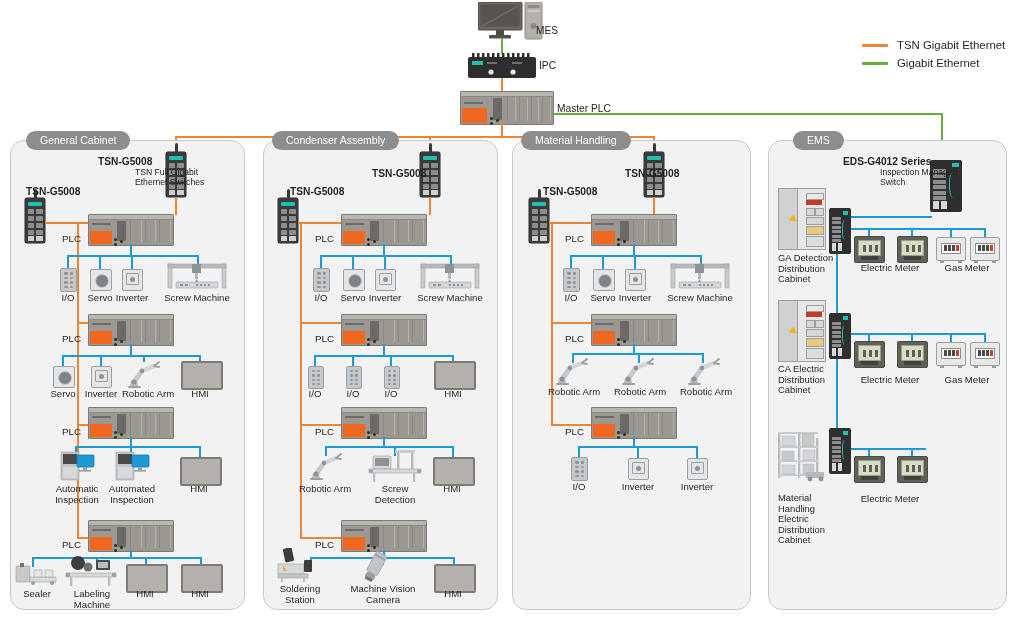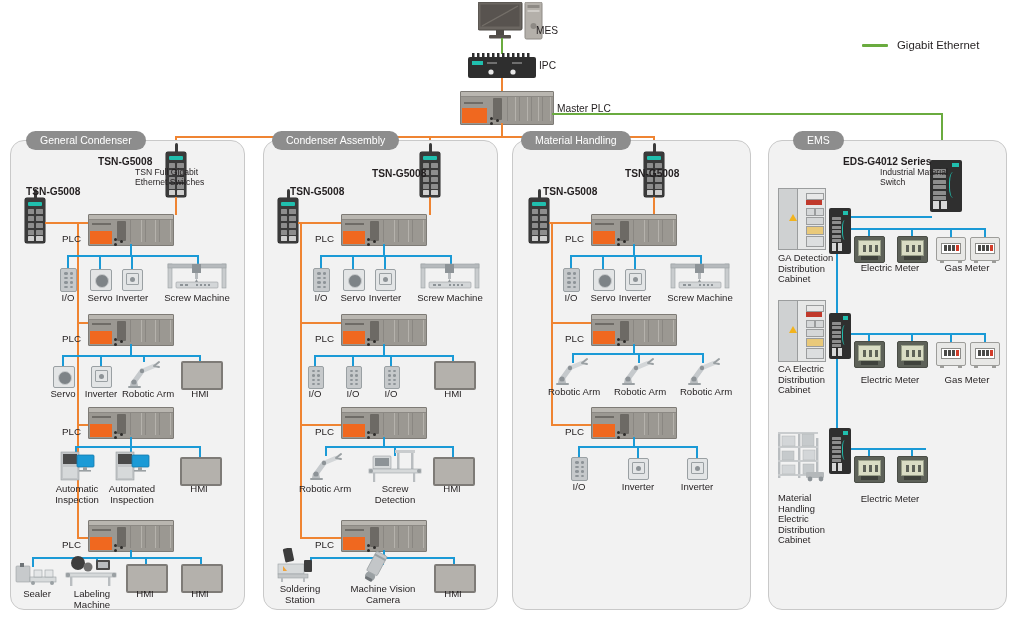--- a/index.html
+++ b/index.html
@@ -113,20 +113,24 @@
   .cab .rack{position:absolute;right:0;top:0;width:56%;bottom:0;background:#e6e7e7;border:1px solid #9b9d9e;}
   .warn{position:absolute;left:11px;top:42%;width:0;height:0;border-left:4px solid transparent;
         border-right:4px solid transparent;border-bottom:7px solid #f2b31c;}
 </style>
 </head>
 <body>
 
 <div id="stage">
 
   <div id="legend">
+    <div class="lgrow">
+      <span class="lgline orange"></span>
+      <span class="lgtxt">TSN Gigabit Ethernet</span>
+    </div>
     <div class="lgrow">
       <span class="lgline green"></span>
       <span class="lgtxt">Gigabit Ethernet</span>
     </div>
   </div>
 
   <div class="svgbox" style="left:478px;top:2px;width:66px;height:40px;">
     <svg width="66" height="40" viewBox="0 0 66 40">
       <rect x="0" y="0" width="44" height="28" rx="1.5" fill="#6b6661" stroke="#4e4a46" stroke-width="1"></rect>
       <rect x="2.5" y="2.5" width="39" height="22" fill="#58534f"></rect>
@@ -193,21 +197,21 @@
   <div class="w v orange" style="left:501px;top:123px;height:14px;"></div>
   <div class="w h orange" style="left:175px;top:136px;width:479px;"></div>
   <div class="w v orange" style="left:175px;top:136px;height:22px;"></div>
   <div class="w v orange" style="left:429px;top:136px;height:22px;"></div>
   <div class="w v orange" style="left:653px;top:136px;height:22px;"></div>
 
   <div class="w h green" style="left:552px;top:113px;width:390px;"></div>
   <div class="w v green" style="left:941px;top:113px;height:47px;"></div>
 
   <div class="panel" style="left:10px;top:140px;width:233px;height:468px;"></div>
-  <div class="panel-tab" style="left:26px;top:131px;">General Condenser</div>
+  <div class="panel-tab" style="left:26px;top:131px;">General Cabinet</div>
 
   <div class="sw" style="left:166px;top:152px;width:20px;height:45px;">
     <div class="ant"></div>
       <div class="led"></div>
     <div class="ports">
         <i></i>
         <i></i>
         <i></i>
         <i></i>
         <i></i>
@@ -1015,21 +1019,21 @@
         <i></i>
         <i></i>
       </div>
     <div class="cur"></div>
     <div class="bt">
         <i></i>
         <i></i>
       </div>
   </div>
   <div class="swname" style="left:843px;top:156px;">EDS-G4012 Series</div>
-  <div class="swsub" style="left:843px;top:168px;">Industrial Material</div>
+  <div class="swsub" style="left:843px;top:168px;">Inspection Managed</div>
   <div class="swsub" style="left:843px;top:178px;">Switch</div>
 
   <div class="w h blue" style="left:836px;top:216px;width:96px;"></div>
   <div class="w v blue" style="left:836px;top:216px;height:240px;"></div>
 
   <div class="eds" style="left:829px;top:208px;width:22px;height:46px;">
     <div class="ledg" style="width:5px;"></div>
     <div class="pl" style="width:9px;">
         <i></i>
         <i></i>

